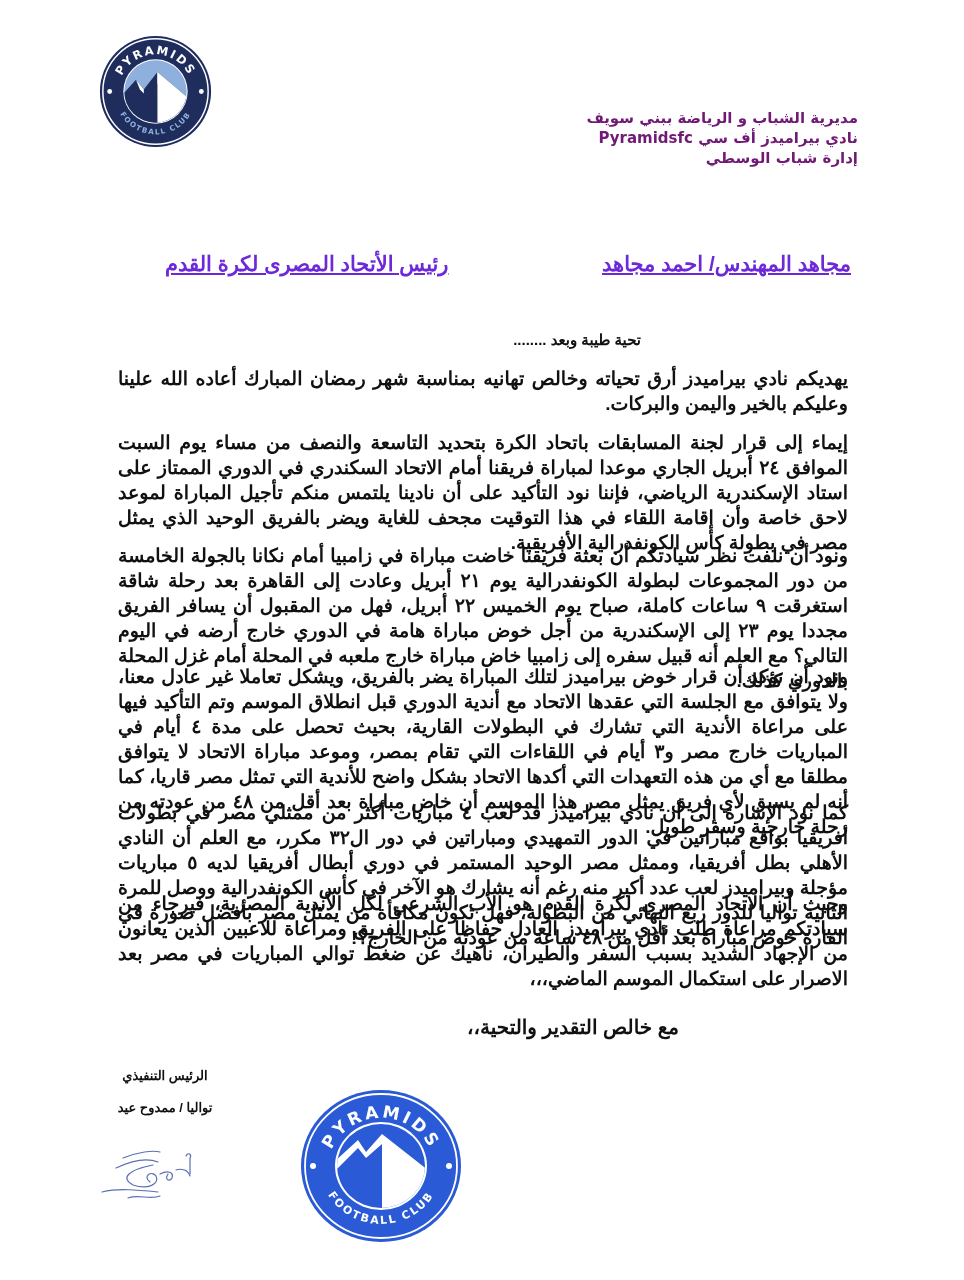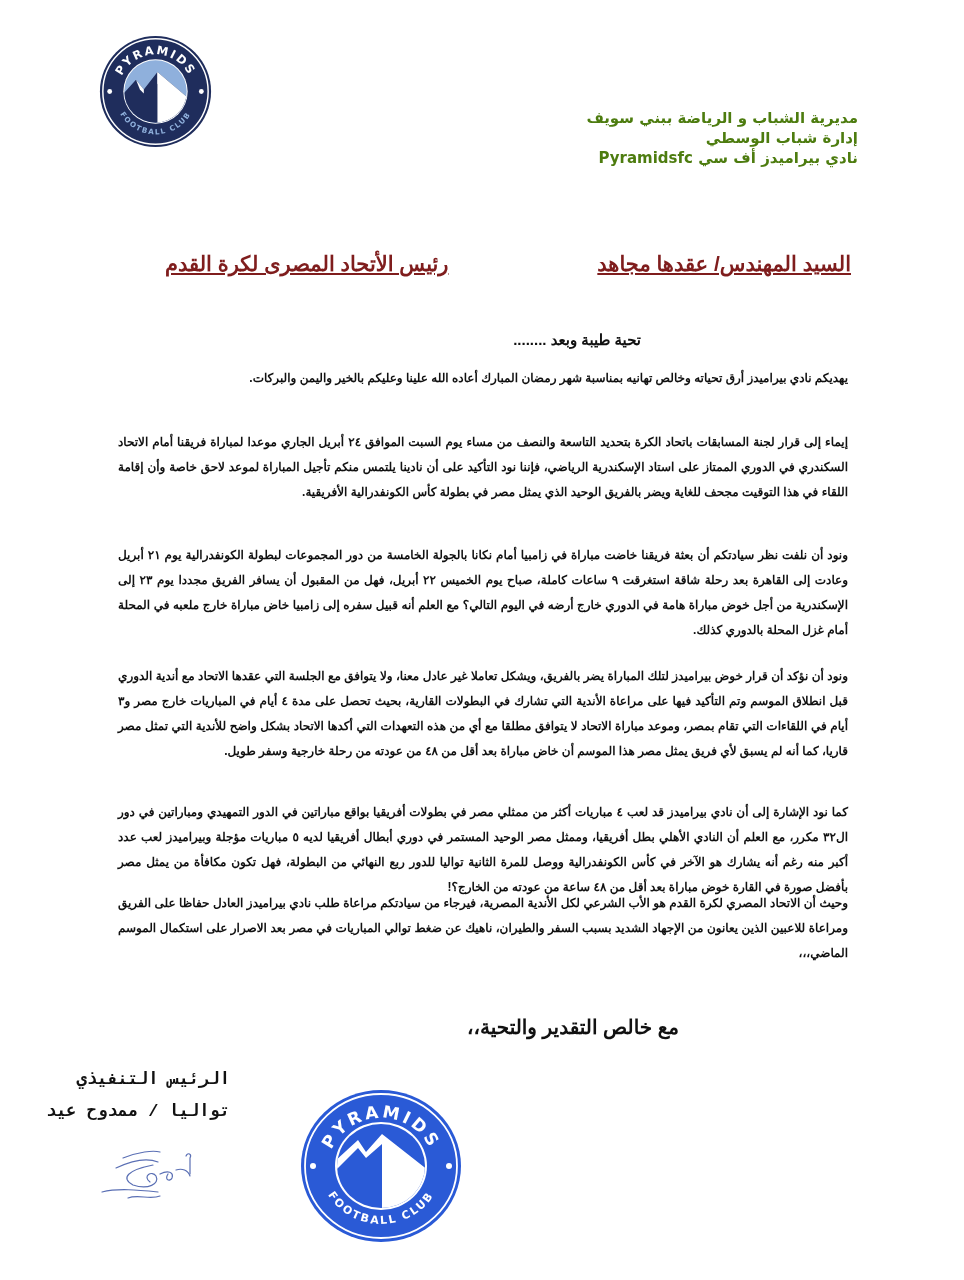--- a/index.html
+++ b/index.html
@@ -5,46 +5,46 @@
     * { margin: 0; padding: 0; box-sizing: border-box; }
     html, body { width: 964px; height: 1280px; background: #ffffff; overflow: hidden; }
     body { position: relative; font-family: "DejaVu Sans", "Liberation Sans", sans-serif; color: #111; }
 
     .logo-top { position: absolute; left: 97px; top: 33px; width: 117px; height: 117px; }
     .logo-stamp { position: absolute; left: 296px; top: 1086px; width: 170px; height: 160px; }
 
     .letterhead {
       position: absolute; right: 106px; top: 108px; width: 360px;
       direction: rtl; text-align: right; font-weight: bold; font-size: 15px; line-height: 20px;
-      font-family: "DejaVu Sans", sans-serif; color: #4d7c0f;
+      font-family: "DejaVu Sans", sans-serif; color: #701a75;
     }
     .letterhead div { white-space: nowrap; }
 
     .addressee {
       position: absolute; top: 252px; font-size: 21px; font-weight: bold; text-decoration: underline;
-      direction: rtl; white-space: nowrap; font-family: "Liberation Sans", sans-serif; color: #7f1d1d;
+      direction: rtl; white-space: nowrap; font-family: "Liberation Sans", sans-serif; color: #6d28d9;
     }
     .addressee.name { right: 113px; }
     .addressee.title { left: 165px; }
 
     .body-text {
       position: absolute; left: 118px; right: 116px; direction: rtl; text-align: justify;
-      font-family: "Liberation Sans", sans-serif; font-weight: bold; font-size: 12px;
+      font-family: "Liberation Sans", sans-serif; font-weight: bold; font-size: 19px;
       line-height: 25px; color: #111;
     }
     .greeting { position: absolute; right: 323px; top: 331px; direction: rtl; font-weight: bold; font-size: 15px; font-family: "Liberation Sans", sans-serif; text-align: right; }
     .p1 { top: 366px; }
     .p2 { top: 430px; }
     .p3 { top: 543px; }
     .p4 { top: 664px; }
     .p5 { top: 800px; }
     .p6 { top: 891px; }
     .closing { position: absolute; right: 285px; top: 1015px; direction: rtl; font-weight: bold; font-size: 20px; font-family: "Liberation Sans", sans-serif; white-space: nowrap; }
 
-    .signatory { position: absolute; left: 100px; width: 130px; text-align: center; direction: rtl; font-family: Liberation Mono, monospace; font-weight: bold; font-size: 17px; white-space: nowrap; }
+    .signatory { position: absolute; left: 100px; width: 130px; text-align: center; direction: rtl; font-family: Liberation Sans, sans-serif; font-weight: bold; font-size: 13px; white-space: nowrap; }
     .sig-title { top: 1068px; }
     .sig-name { top: 1100px; }
     .signature { position: absolute; left: 98px; top: 1140px; width: 130px; height: 65px; }
   </style>
 </head>
 <body>
 
 <svg class="logo-top" viewBox="0 0 120 120">
   <defs>
     <path id="arcTop" d="M 22 60 A 38 38 0 0 1 98 60"></path>
@@ -68,25 +68,25 @@
   <text font-family="DejaVu Sans, sans-serif" font-weight="bold" font-size="12" fill="#ffffff" letter-spacing="2">
     <textPath href="#arcTop" startOffset="50%" text-anchor="middle">PYRAMIDS</textPath>
   </text>
   <text font-family="DejaVu Sans, sans-serif" font-weight="bold" font-size="7.5" fill="#8fb0dc" letter-spacing="1.5">
     <textPath href="#arcBot" startOffset="50%" text-anchor="middle">FOOTBALL CLUB</textPath>
   </text>
 </svg>
 
 <div class="letterhead">
   <div>مديرية الشباب و الرياضة ببني سويف</div>
+  <div>نادي بيراميدز أف سي Pyramidsfc</div>
   <div>إدارة شباب الوسطي</div>
-  <div>نادي بيراميدز أف سي Pyramidsfc</div>
 </div>
 
-<div class="addressee name">السيد المهندس/ عقدها مجاهد</div>
+<div class="addressee name">مجاهد المهندس/ احمد مجاهد</div>
 <div class="addressee title">رئيس الأتحاد المصرى لكرة القدم</div>
 
 <div class="greeting">تحية طيبة وبعد ........</div>
 
 <p class="body-text p1">يهديكم نادي بيراميدز أرق تحياته وخالص تهانيه بمناسبة شهر رمضان المبارك أعاده الله علينا وعليكم بالخير واليمن والبركات.</p>
 <p class="body-text p2">إيماء إلى قرار لجنة المسابقات باتحاد الكرة بتحديد التاسعة والنصف من مساء يوم السبت الموافق ٢٤ أبريل الجاري موعدا لمباراة فريقنا أمام الاتحاد السكندري في الدوري الممتاز على استاد الإسكندرية الرياضي، فإننا نود التأكيد على أن نادينا يلتمس منكم تأجيل المباراة لموعد لاحق خاصة وأن إقامة اللقاء في هذا التوقيت مجحف للغاية ويضر بالفريق الوحيد الذي يمثل مصر في بطولة كأس الكونفدرالية الأفريقية.</p>
 <p class="body-text p3">ونود أن نلفت نظر سيادتكم أن بعثة فريقنا خاضت مباراة في زامبيا أمام نكانا بالجولة الخامسة من دور المجموعات لبطولة الكونفدرالية يوم ٢١ أبريل وعادت إلى القاهرة بعد رحلة شاقة استغرقت ٩ ساعات كاملة، صباح يوم الخميس ٢٢ أبريل، فهل من المقبول أن يسافر الفريق مجددا يوم ٢٣ إلى الإسكندرية من أجل خوض مباراة هامة في الدوري خارج أرضه في اليوم التالي؟ مع العلم أنه قبيل سفره إلى زامبيا خاض مباراة خارج ملعبه في المحلة أمام غزل المحلة بالدوري كذلك.</p>
 <p class="body-text p4">ونود أن نؤكد أن قرار خوض بيراميدز لتلك المباراة يضر بالفريق، ويشكل تعاملا غير عادل معنا، ولا يتوافق مع الجلسة التي عقدها الاتحاد مع أندية الدوري قبل انطلاق الموسم وتم التأكيد فيها على مراعاة الأندية التي تشارك في البطولات القارية، بحيث تحصل على مدة ٤ أيام في المباريات خارج مصر و٣ أيام في اللقاءات التي تقام بمصر، وموعد مباراة الاتحاد لا يتوافق مطلقا مع أي من هذه التعهدات التي أكدها الاتحاد بشكل واضح للأندية التي تمثل مصر قاريا، كما أنه لم يسبق لأي فريق يمثل مصر هذا الموسم أن خاض مباراة بعد أقل من ٤٨ من عودته من رحلة خارجية وسفر طويل.</p>
 <p class="body-text p5">كما نود الإشارة إلى أن نادي بيراميدز قد لعب ٤ مباريات أكثر من ممثلي مصر في بطولات أفريقيا بواقع مباراتين في الدور التمهيدي ومباراتين في دور ال٣٢ مكرر، مع العلم أن النادي الأهلي بطل أفريقيا، وممثل مصر الوحيد المستمر في دوري أبطال أفريقيا لديه ٥ مباريات مؤجلة وبيراميدز لعب عدد أكبر منه رغم أنه يشارك هو الآخر في كأس الكونفدرالية ووصل للمرة الثانية تواليا للدور ربع النهائي من البطولة، فهل تكون مكافأة من يمثل مصر بأفضل صورة في القارة خوض مباراة بعد أقل من ٤٨ ساعة من عودته من الخارج؟!</p>
 <p class="body-text p6">وحيث أن الاتحاد المصري لكرة القدم هو الأب الشرعي لكل الأندية المصرية، فيرجاء من سيادتكم مراعاة طلب نادي بيراميدز العادل حفاظا على الفريق ومراعاة للاعبين الذين يعانون من الإجهاد الشديد بسبب السفر والطيران، ناهيك عن ضغط توالي المباريات في مصر بعد الاصرار على استكمال الموسم الماضي،،،</p>

